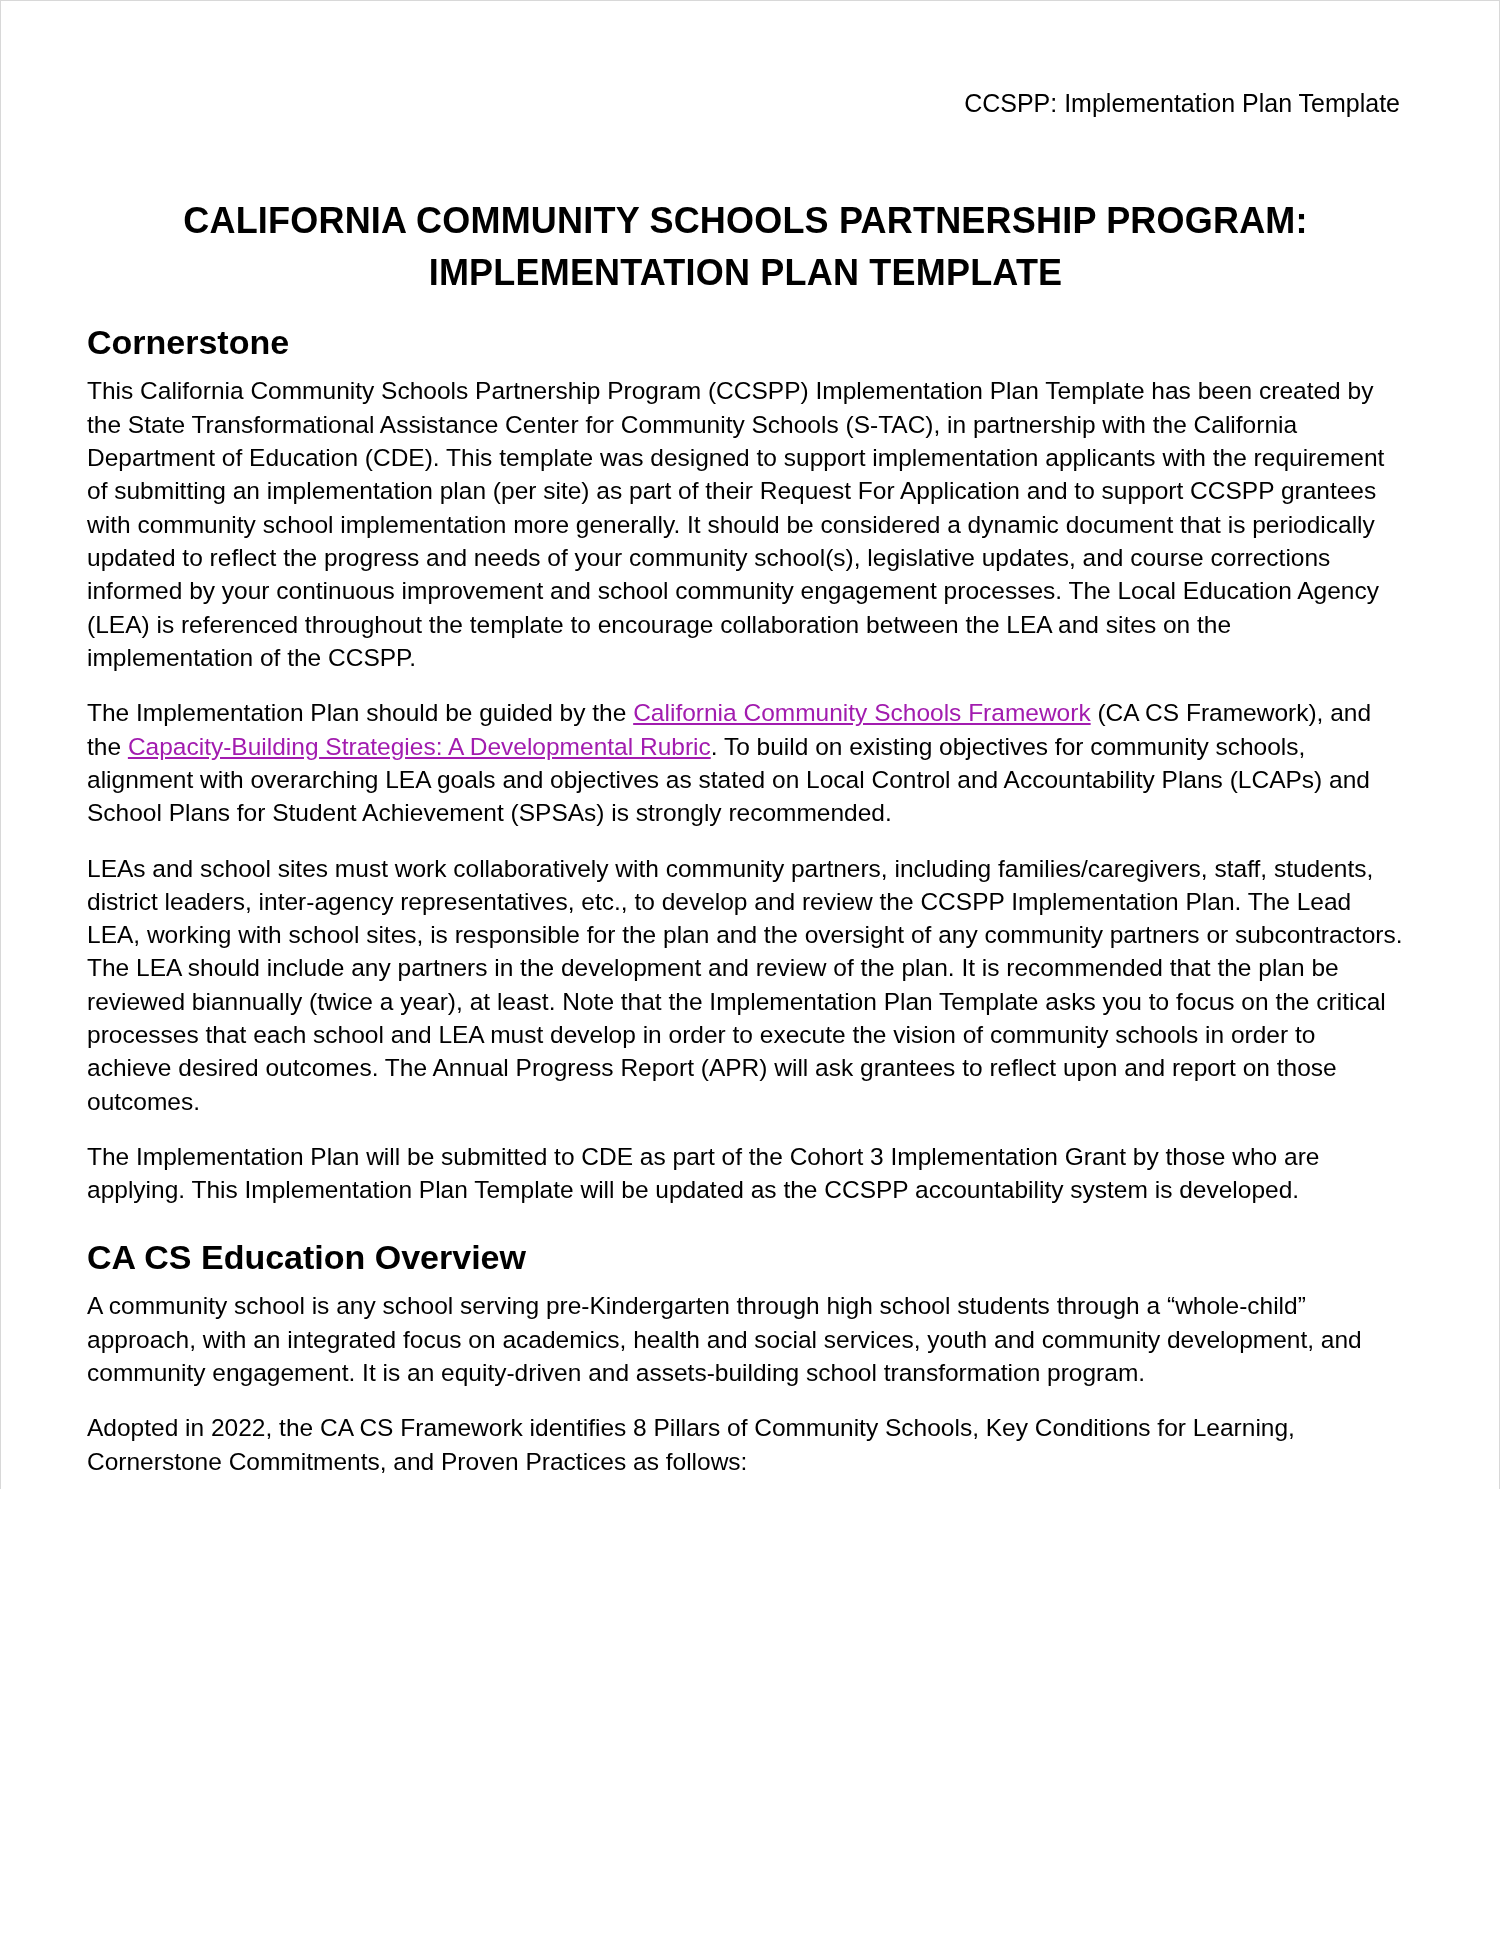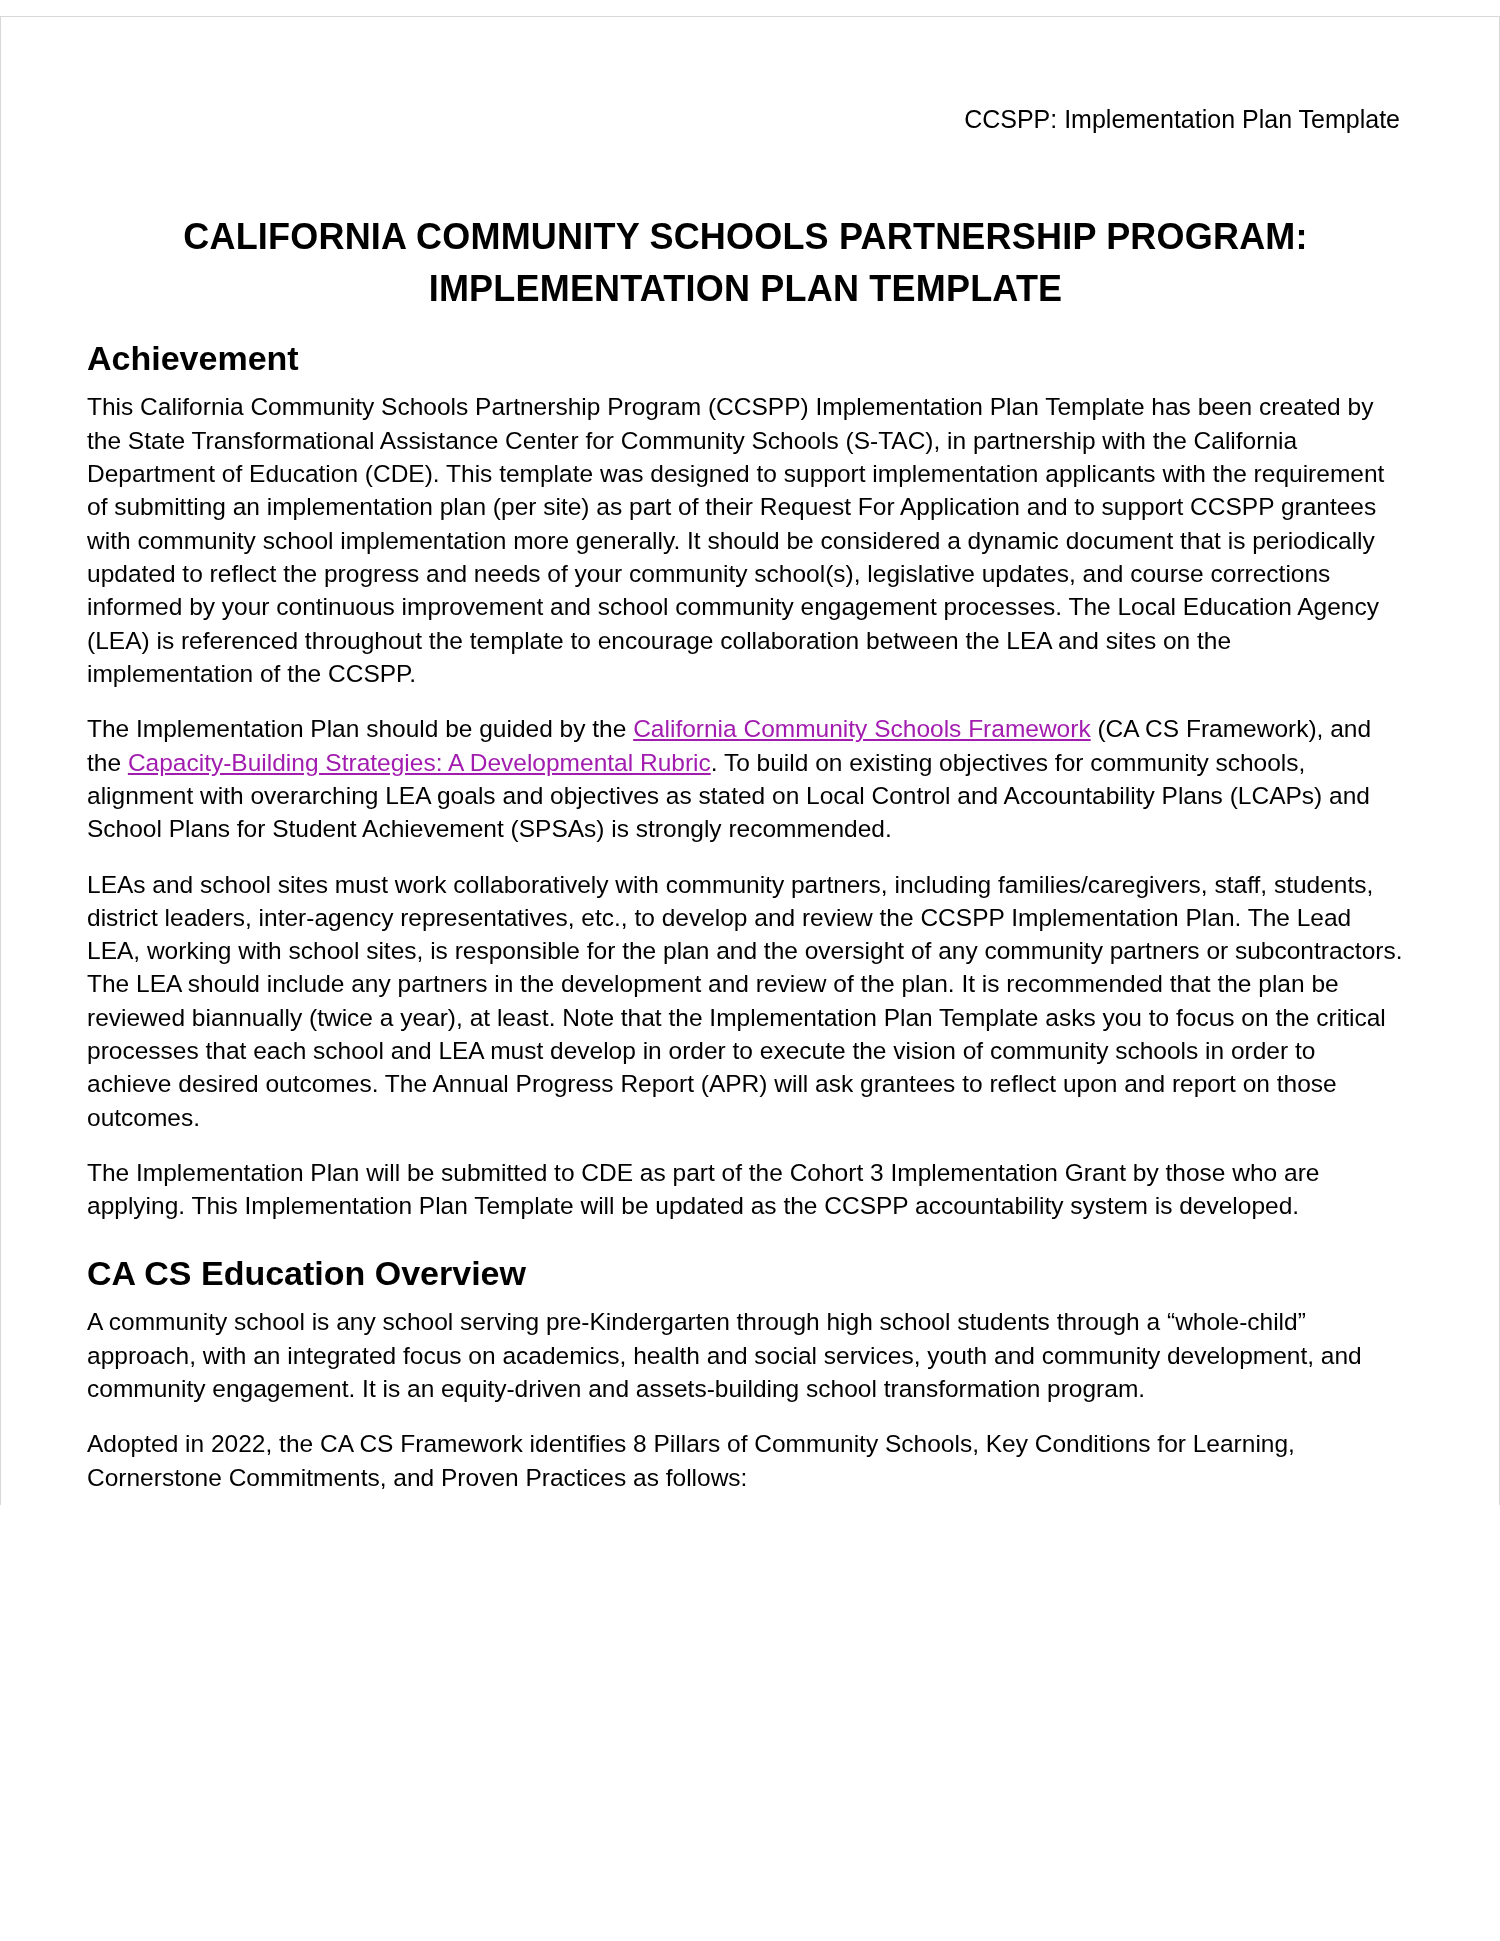--- a/index.html
+++ b/index.html
@@ -11,21 +11,20 @@
     font-family: "Liberation Sans", sans-serif;
     color: #000000;
   }
   .page {
     position: relative;
     width: 1500px;
     height: 1489px;
     background: #ffffff;
     box-sizing: border-box;
     overflow: hidden;
-    margin-top: 16px;
   }
   .sheet {
     position: absolute;
     left: 0;
     top: 0;
     width: 1500px;
     height: 1941px;
     background: #ffffff;
     border: 1px solid #d8d8d8;
     box-sizing: border-box;
@@ -89,21 +88,21 @@
   <div class="sheet">
     <div class="content">
 
       <div class="header-right">CCSPP: Implementation Plan Template</div>
 
       <div class="title-block">
         <h1 class="doc-title">CALIFORNIA COMMUNITY SCHOOLS PARTNERSHIP PROGRAM:</h1>
         <h1 class="doc-title">IMPLEMENTATION PLAN TEMPLATE</h1>
       </div>
 
-      <h2 class="section-head">Achievement</h2>
+      <h2 class="section-head">Cornerstone</h2>
 
       <p class="body"><span>This California Community Schools Partnership Program (CCSPP) Implementation Plan Template has been created by the State Transformational Assistance Center for Community Schools (S-TAC), in partnership with the California Department of Education (CDE). This template was designed to support implementation applicants with the requirement of submitting an implementation plan </span><b>(per site)</b><span> as part of their Request For Application and to support CCSPP grantees with community school implementation more generally. It should be considered a dynamic document that is periodically updated to reflect the progress and needs of your community school(s), legislative updates, and course corrections informed by your continuous improvement and school community engagement processes. </span><b>The Local Education Agency (LEA) is referenced throughout the template to encourage collaboration between the LEA and sites on the implementation of the CCSPP.</b></p>
 
       <p class="body"><span>The Implementation Plan should be guided by the </span><a class="doclink" href="#">California Community Schools Framework</a><span> (CA CS Framework), and the </span><a class="doclink" href="#">Capacity-Building Strategies: A Developmental Rubric</a><span>. To build on existing objectives for community schools, alignment with overarching LEA goals and objectives as stated on Local Control and Accountability Plans (LCAPs) and School Plans for Student Achievement (SPSAs) is strongly recommended.</span></p>
 
       <p class="body">LEAs and school sites must work collaboratively with community partners, including families/caregivers, staff, students, district leaders, inter-agency representatives, etc., to develop and review the CCSPP Implementation Plan. The Lead LEA, working with school sites, is responsible for the plan and the oversight of any community partners or subcontractors. The LEA should include any partners in the development and review of the plan. It is recommended that the plan be reviewed biannually (twice a year), at least. Note that the Implementation Plan Template asks you to focus on the critical processes that each school and LEA must develop in order to execute the vision of community schools in order to achieve desired outcomes. The Annual Progress Report (APR) will ask grantees to reflect upon and report on those outcomes.</p>
 
       <p class="body">The Implementation Plan will be submitted to CDE as part of the Cohort 3 Implementation Grant by those who are applying. This Implementation Plan Template will be updated as the CCSPP accountability system is developed.</p>
 
       <h2 class="section-head tight">CA CS Education Overview</h2>

